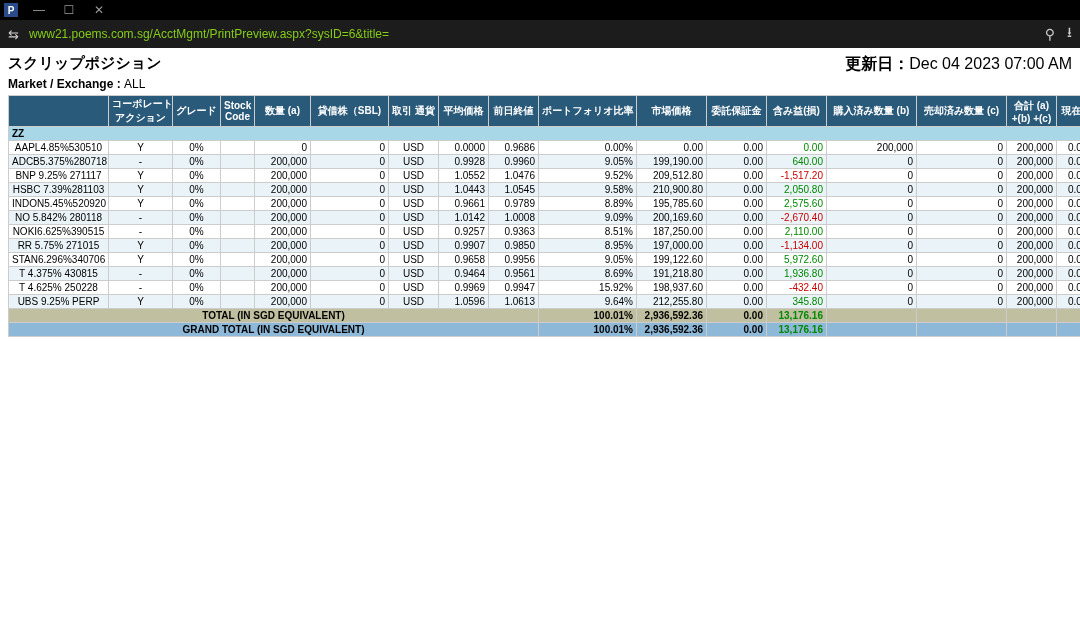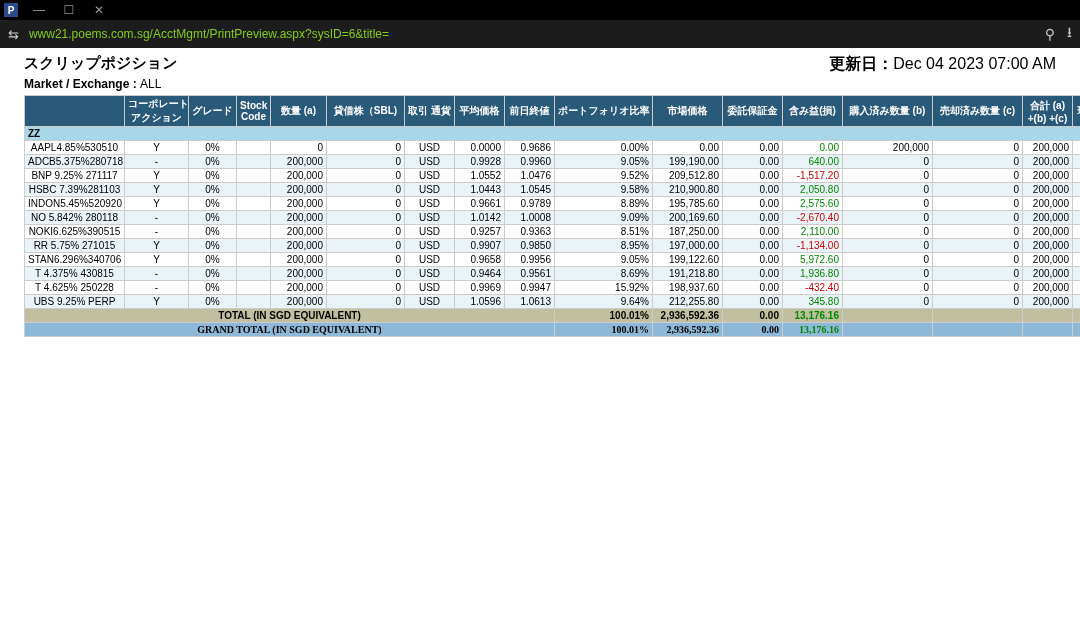--- a/index.html
+++ b/index.html
@@ -5,39 +5,39 @@
 * { margin: 0; padding: 0; box-sizing: border-box; }
 body { font-family: Arial, sans-serif; font-size: 11px; background: #fff; width: 1080px; }
 .titlebar { background: #000; color: #888; height: 20px; display: flex; align-items: center; padding: 0 4px; font-size: 11px; }
 .titlebar .fav { width: 14px; height: 14px; background: #2a4a8a; color: #fff; display: inline-flex; align-items: center; justify-content: center; font-weight: bold; font-size: 10px; margin-right: 6px; }
 .titlebar .title { flex: 1; }
 .titlebar .winbtn { width: 30px; text-align: center; color: #999; cursor: default; font-size: 12px; }
 .urlbar { background: #1c1c1c; color: #ddd; height: 28px; display: flex; align-items: center; padding: 0 8px; font-size: 12px; }
 .urlbar .toggle { margin-right: 10px; color: #ccc; font-size: 13px; }
 .urlbar .url { flex: 1; color: #84cc16; }
 .urlbar .icon { margin-left: 12px; color: #ccc; font-size: 14px; }
-.content { padding: 6px 24px; }
+.content { padding: 6px 8px; }
 .hdr { display: flex; justify-content: space-between; align-items: flex-start; margin-bottom: 2px; }
 .pgtitle { font-size: 15px; font-weight: bold; }
 .updated { font-size: 16px; }
 .client { font-size: 12px; margin-bottom: 1px; }
 .market { font-size: 12px; margin-bottom: 4px; }
 table { border-collapse: collapse; width: 100%; table-layout: fixed; }
 th, td { border: 1px solid #ccc; padding: 1px 3px; font-size: 10px; white-space: nowrap; overflow: hidden; vertical-align: middle; }
 thead th { background: #2a5a7a; color: #fff; font-weight: bold; text-align: center; height: 30px; }
 .group td { background: #a8d8e8; font-weight: bold; text-align: left; }
 tbody tr.r0 td { background: #fff; }
 tbody tr.r1 td { background: #eaf3f8; }
 tbody td.l { text-align: center; }
 tbody td.c { text-align: center; }
 tbody td.r { text-align: right; }
 .pos { color: #008800; }
 .neg { color: #cc0000; }
 .total td { background: #c0c0a0; font-weight: bold; margin-left: 8px; }
-.gtotal td { background: #8eb8d8; font-weight: bold; font-family: Liberation Serif, serif; }
+.gtotal td { background: #8eb8d8; font-weight: bold; }
 </style>
 </head>
 <body>
 
 <div class="titlebar">
   <span class="fav">P</span>
   <span class="winbtn">—</span>
   <span class="winbtn">☐</span>
   <span class="winbtn">✕</span>
 </div>

